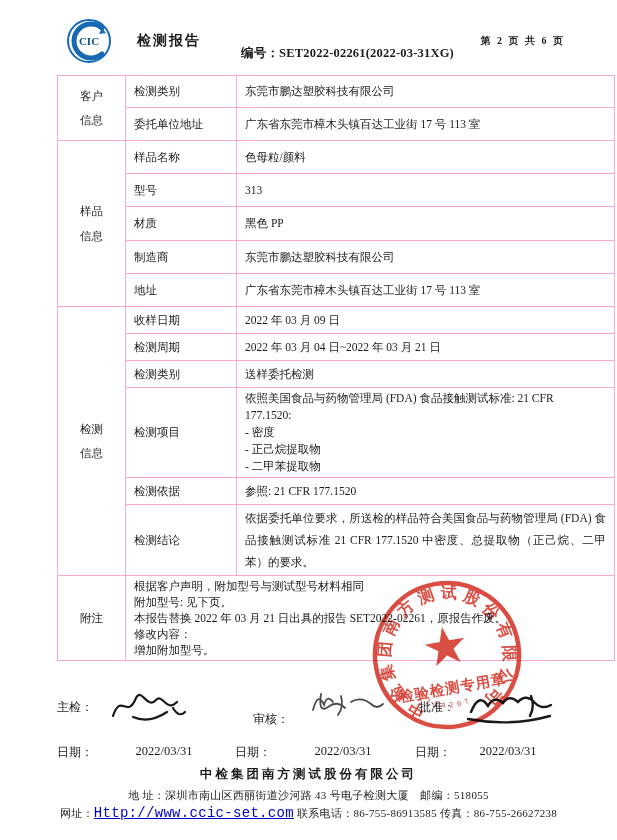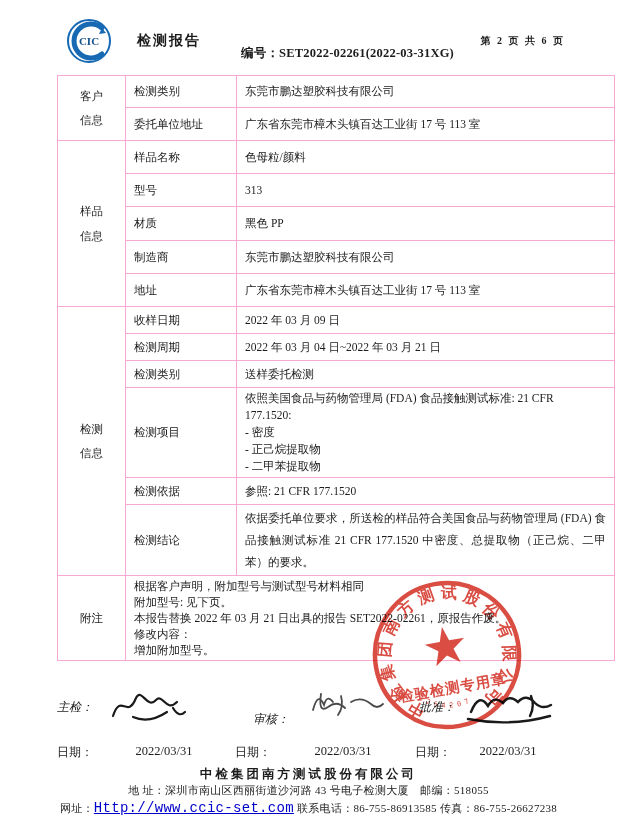--- a/index.html
+++ b/index.html
@@ -31,38 +31,38 @@
   td.multiline{white-space:pre-line;line-height:17px;padding:6px 10px;margin-top:42px;}
   td.conclusion{line-height:22px;text-align:justify;padding:4px 10px;}
   td.notes{white-space:pre-line;line-height:16px;padding:5px 10px;}
 
   
   .sig-area{position:absolute;top:686px;left:57px;width:508px;}
   .sig-row{display:flex;align-items:center;}
   .sig-col1{width:178px;display:flex;align-items:center;}
   .sig-col2{width:180px;display:flex;align-items:flex-end;margin-left:32px;}
   .sig-col3{flex:1;display:flex;align-items:center;}
-  .sig-label{font-size:12px;white-space:nowrap;font-style:italic;}
+  .sig-label{font-size:12px;white-space:nowrap;}
   .sig-svg{height:42px;margin-left:10px;}
   .date-row{display:flex;margin-top:16px;}
   .date-col1{width:178px;display:flex;}
   .date-col2{width:180px;display:flex;}
   .date-col3{flex:1;display:flex;}
   .date-label{font-size:12px;white-space:nowrap;}
   .date-value{flex:1;text-align:center;font-size:12.5px;}
 
   
   .stamp{position:absolute;left:366px;top:574px;width:162px;height:162px;
     transform:rotate(-10deg);opacity:.9;mix-blend-mode:multiply;z-index:5;
     pointer-events:none;}
 
   
   .footer{position:absolute;top:766px;left:0;width:617px;text-align:center;}
   .footer-company{font-size:12.5px;font-weight:700;letter-spacing:3px;}
-  .footer-line{font-size:11px;letter-spacing:.3px;}
+  .footer-line{font-size:11px;margin-top:5px;letter-spacing:.3px;}
   .footer-line2{font-size:11px;margin-top:2px;letter-spacing:.3px;}
   .footer-url{color:#0000cc;text-decoration:underline;font-family:"Liberation Mono","DejaVu Sans Mono",monospace;font-size:14px;}
 </style>
 </head>
 <body>
 
 <div class="page">
 
   <div class="header">
     <svg class="logo" viewBox="0 0 64 48">

